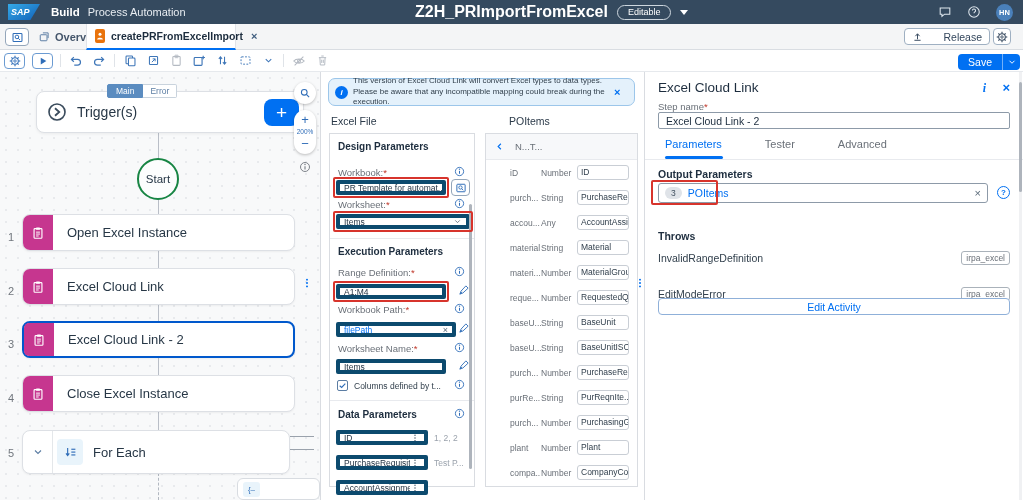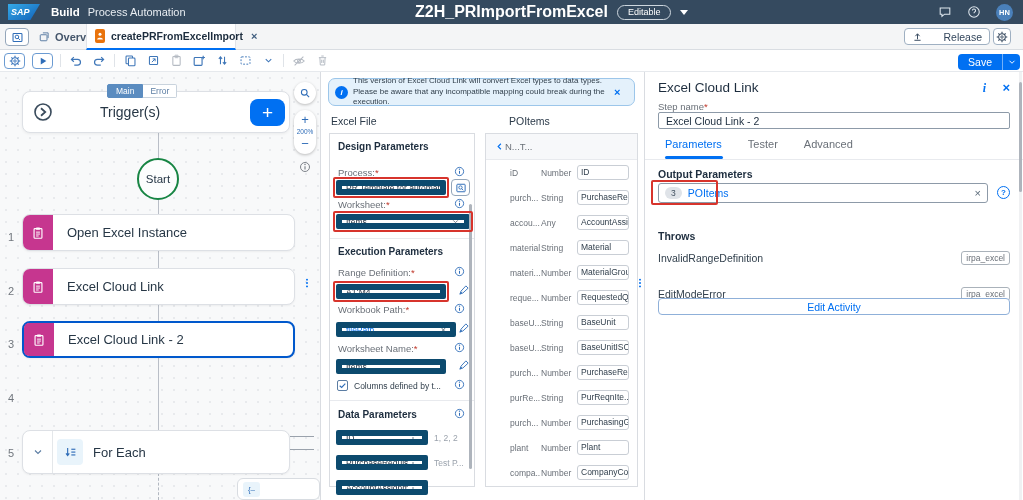--- a/index.html
+++ b/index.html
@@ -43,21 +43,21 @@
   .save-caret { width:17px; display:flex; align-items:center; justify-content:center; }
 
   
   .canvas { position:absolute; top:72px; left:0; width:320px; height:428px; background:#f8f9fa; background-image:radial-gradient(#e8eaed 1px, transparent 1.2px); background-size:12px 12px; }
   .vline { position:absolute; left:158px; width:1px; background:#b9bec7; }
   .vdash { position:absolute; left:158px; width:0; border-left:1px dashed #b1b7c0; }
   .uparrow { position:absolute; left:153px; top:392px; width:0; height:0; border-left:5px solid transparent; border-right:5px solid transparent; border-bottom:8px solid #8d949e; }
   .branch-tabs { position:absolute; left:107px; top:12px; display:flex; font-size:8.5px; z-index:3; }
   .bt-main { background:#5b8cc0; border:1px solid #5b8cc0; color:#fff; padding:1px 8px; border-radius:2px 0 0 2px; }
   .bt-error { background:#fff; border:1px solid #c9d3dd; border-left:none; color:#5b7da3; padding:1px 7px; border-radius:0 2px 2px 0; }
-  .trigger { position:absolute; left:22px; top:19px; width:268px; height:42px; background:#fff; border:1px solid #dde0e5; border-radius:8px; box-shadow:0 1px 3px rgba(0,0,0,.06); display:flex; align-items:center; z-index:2;gap:37px; }
+  .trigger { position:absolute; left:36px; top:19px; width:268px; height:42px; background:#fff; border:1px solid #dde0e5; border-radius:8px; box-shadow:0 1px 3px rgba(0,0,0,.06); display:flex; align-items:center; z-index:2; }
   .trig-ic { margin-left:10px; color:#3a4b5c; }
   .trig-label { margin-left:10px; font-size:14px; }
   .trig-add { position:absolute; right:4px; top:7px; width:35px; height:27px; background:#0070f2; border-radius:8px; color:#fff; font-size:19px; font-weight:300; display:flex; align-items:center; justify-content:center; line-height:1; }
   .start { position:absolute; left:137px; top:86px; width:42px; height:42px; border-radius:50%; border:2px solid #188544; background:#fcfdfd; display:flex; align-items:center; justify-content:center; font-size:11.5px; z-index:2; }
   .node { position:absolute; left:22px; width:273px; height:37px; background:#fff; border:1px solid #dde0e5; border-radius:8px; box-shadow:0 1px 2px rgba(0,0,0,.05); display:flex; align-items:center; z-index:2; }
   .node.selected { border:2px solid #0058cc; }
   .node-icon { width:30px; align-self:stretch; background:#c6368f; border-radius:7px 0 0 7px; display:flex; align-items:center; justify-content:center; color:#fff; }
   .node.selected .node-icon { border-radius:5px 0 0 5px; }
   .node-label { margin-left:14px; font-size:13px; }
   .num { position:absolute; left:8px; font-size:11px; color:#70767d; z-index:2; }
@@ -80,45 +80,45 @@
   .banner-ic { width:13px; height:13px; border-radius:50%; background:#0070f2; color:#fff; font-size:8px; font-weight:bold; font-style:italic; display:flex; align-items:center; justify-content:center; flex:none; }
   .banner-text { font-size:8px; line-height:1.3; color:#32404d; margin:0 5px; width:256px; }
   .banner-close { color:#0070f2; font-size:11px; font-weight:bold; }
   .col-label { position:absolute; top:43px; font-size:10.5px; color:#2b3a49; }
   .card { position:absolute; top:61px; height:354px; border:1px solid #d9dce1; background:#fff; }
   .card-left { left:8px; width:146px; }
   .card-po { left:164px; width:153px; }
   .sec-h { position:absolute; left:8px; font-size:10px; font-weight:bold; color:#1d2d3e; }
   .f-label { position:absolute; left:8px; font-size:9.5px; color:#6a7078; white-space:nowrap; }
   .req { color:#c0392b; }
-  .inp { position:absolute; border:6px solid #0c4a6e; border-radius:2px; background:#fff; font-size:8.5px; color:#1d2d3e; display:flex; align-items:center; padding:0 4px; white-space:nowrap; overflow:hidden; height:15px;text-align:right; }
+  .inp { position:absolute; border:4px solid #0c4a6e; border-radius:2px; background:#fff; font-size:8.5px; color:#1d2d3e; display:flex; align-items:center; padding:0 4px; white-space:nowrap; overflow:hidden; height:15px;text-align:right; }
   .ico-r { position:absolute; color:#2f6db8; }
   .divider { position:absolute; left:0; right:0; height:1px; background:#e8eaee; }
   .annot { position:absolute; border:2px solid #d7342c; border-radius:2px; z-index:7; pointer-events:none; }
   .cb { position:absolute; width:11px; height:11px; border:1px solid #5b7da3; border-radius:2px; color:#2f6db8; display:flex; align-items:center; justify-content:center; background:#fff; }
   .blue-txt { color:#0070f2; }
   .inp-x { margin-left:auto; color:#5b6b7a; font-size:9px; }
   .dots-in { margin-left:auto; color:#5b6b7a; }
   .preview { position:absolute; font-size:8.5px; color:#9aa2ac; white-space:nowrap; }
   .scrollthumb { position:absolute; right:2px; width:3px; background:#aeb4bc; border-radius:2px; }
-  .po-head { height:26px; border-bottom:1px solid #e8eaee; background:#f7f8fa; display:flex; align-items:center; padding:0 8px; }
+  .po-head { height:26px; border-bottom:1px solid #e8eaee; background:#f7f8fa; display:flex; align-items:center; padding:0 8px; gap:10px; }
   .po-head-t { font-size:9.5px; color:#6a7078; }
   .po-row { height:25px; display:flex; align-items:center; padding:0 8px 0 24px; }
   .po-name { width:31px; font-size:8.5px; color:#6a7078; overflow:hidden; white-space:nowrap; }
   .po-type { width:36px; font-size:8.5px; color:#6a7078; }
   .po-val { flex:1; height:15px; border:1px solid #c9ced5; border-radius:3px; font-size:8.5px; color:#32404d; line-height:13px; padding:0 3px; white-space:nowrap; overflow:hidden; background:#fff; }
 
   
   .props { position:absolute; left:645px; top:72px; width:378px; height:428px; background:#fff; }
   .props-title { position:absolute; left:13px; top:8px; font-size:13.5px; color:#1d2d3e; }
   .props-i { position:absolute; right:37px; top:9px; color:#0070f2; font-size:12px; font-weight:bold; font-style:italic; font-family:"Liberation Serif", serif; }
   .props-x { position:absolute; right:13px; top:8px; color:#0070f2; font-size:13px; font-weight:bold; }
   .step-label { position:absolute; left:13px; top:29px; font-size:9.5px; color:#6a7078; }
   .step-input { position:absolute; left:13px; top:40px; width:352px; height:17px; border:1px solid #8d9aa8; border-radius:2px; font-size:10.5px; color:#1d2d3e; display:flex; align-items:center; padding:0 7px; }
-  .ptabs { position:absolute; left:20px; top:66px; display:flex; gap:26px; font-size:11px; color:#6a7078; }
+  .ptabs { position:absolute; left:20px; top:66px; display:flex; gap:43px; font-size:11px; color:#6a7078; }
   .ptab.active { color:#0070f2; }
   .ptab-ind { position:absolute; left:20px; top:84px; width:58px; height:3px; background:#0070f2; border-radius:2px; }
   .out-h, .throws-h { position:absolute; left:13px; font-size:10.5px; font-weight:bold; color:#1d2d3e; }
   .token-field { position:absolute; left:13px; top:111px; width:330px; height:20px; border:1px solid #8d9aa8; border-radius:3px; display:flex; align-items:center; padding:0 6px; }
   .chip-count { background:#dfe3e8; border-radius:8px; font-size:8.5px; color:#3f4f5e; padding:1px 6px; margin-right:6px; }
   .chip-label { color:#0070f2; font-size:10.5px; }
   .q-ic { position:absolute; left:352px; top:114px; width:13px; height:13px; border:1.4px solid #0070f2; border-radius:50%; color:#0070f2; font-size:8px; font-weight:bold; display:flex; align-items:center; justify-content:center; }
   .throw-row { position:absolute; left:13px; width:352px; height:15px; display:flex; align-items:center; }
   .throw-name { font-size:10.5px; color:#32404d; }
   .badge { margin-left:auto; border:1px solid #aab2ba; border-radius:3px; font-size:8.5px; color:#6a7078; padding:0 4px; line-height:12px; background:#fff; }
@@ -445,20 +445,28 @@
   <div class="node selected" style="top:249px">
     <span class="node-icon">
         <svg width="14" height="14">
           <use href="#i-clipboard"></use>
         </svg>
       </span>
     <span class="node-label">Excel Cloud Link - 2</span>
   </div>
 
   <div class="num" style="top:320px">4</div>
+  <div class="node" style="top:303px">
+    <span class="node-icon">
+        <svg width="14" height="14">
+          <use href="#i-clipboard"></use>
+        </svg>
+      </span>
+    <span class="node-label">Close Excel Instance</span>
+  </div>
 
   <div class="num" style="top:375px">5</div>
   <div class="node" style="top:358px;height:44px;width:268px">
     <span class="fe-collapse">
         <svg width="12" height="12">
           <use href="#i-chevd"></use>
         </svg>
       </span>
     <span class="fe-icon">
         <svg width="13" height="13">
@@ -511,21 +519,21 @@
     <span class="banner-text">This version of Excel Cloud Link will convert Excel types to data types. Please be aware that any incompatible mapping could break during the execution.</span>
     <span class="banner-close">×</span>
   </div>
 
   <div class="col-label" style="left:10px">Excel File</div>
   <div class="col-label" style="left:188px">POItems</div>
 
   <div class="card card-left">
     <div class="sec-h" style="top:7px">Design Parameters</div>
 
-    <div class="f-label" style="top:33px"><span>Process:</span><span class="req">*</span></div>
+    <div class="f-label" style="top:33px"><span>Workbook:</span><span class="req">*</span></div>
     <span class="ico-r" style="right:9px;top:32px">
         <svg width="11" height="11">
           <use href="#i-info"></use>
         </svg>
       </span>
     <div class="inp" style="left:6px;top:46px;width:110px">PR Template for automat...</div>
     <div class="small-btn" style="right:4px;top:45px;width:19px;height:17px">
         <svg width="12" height="12">
           <use href="#i-magbox"></use>
         </svg>

